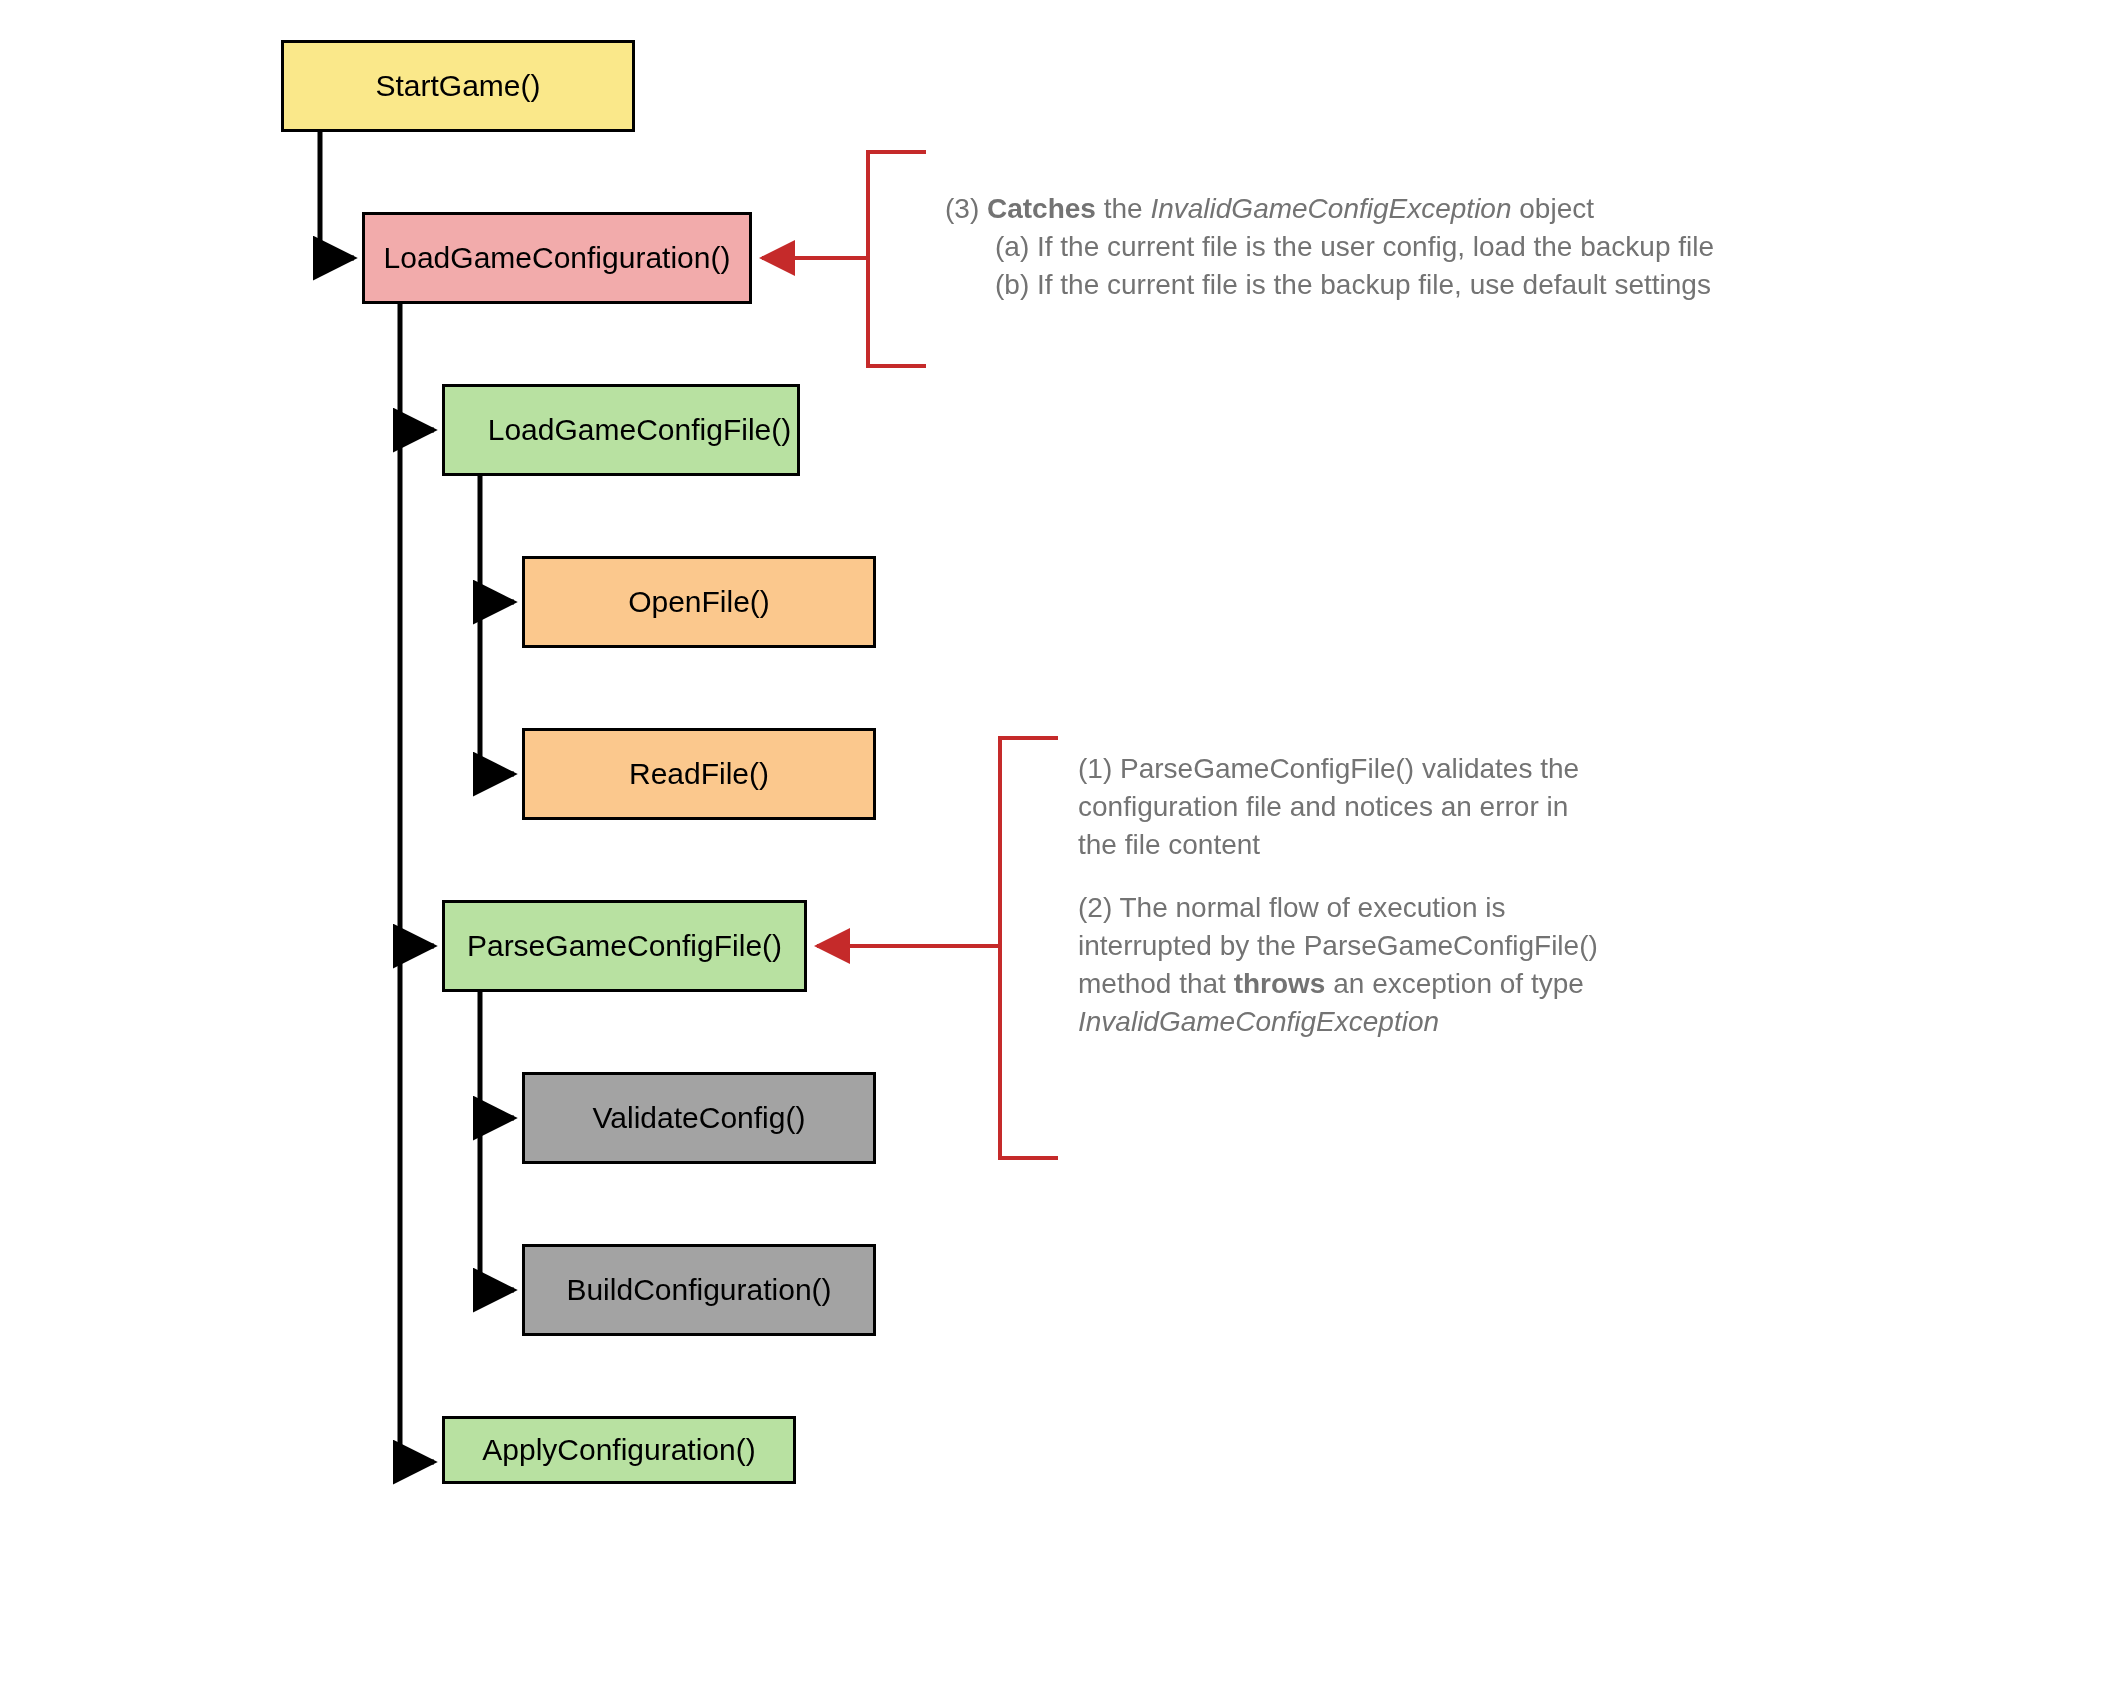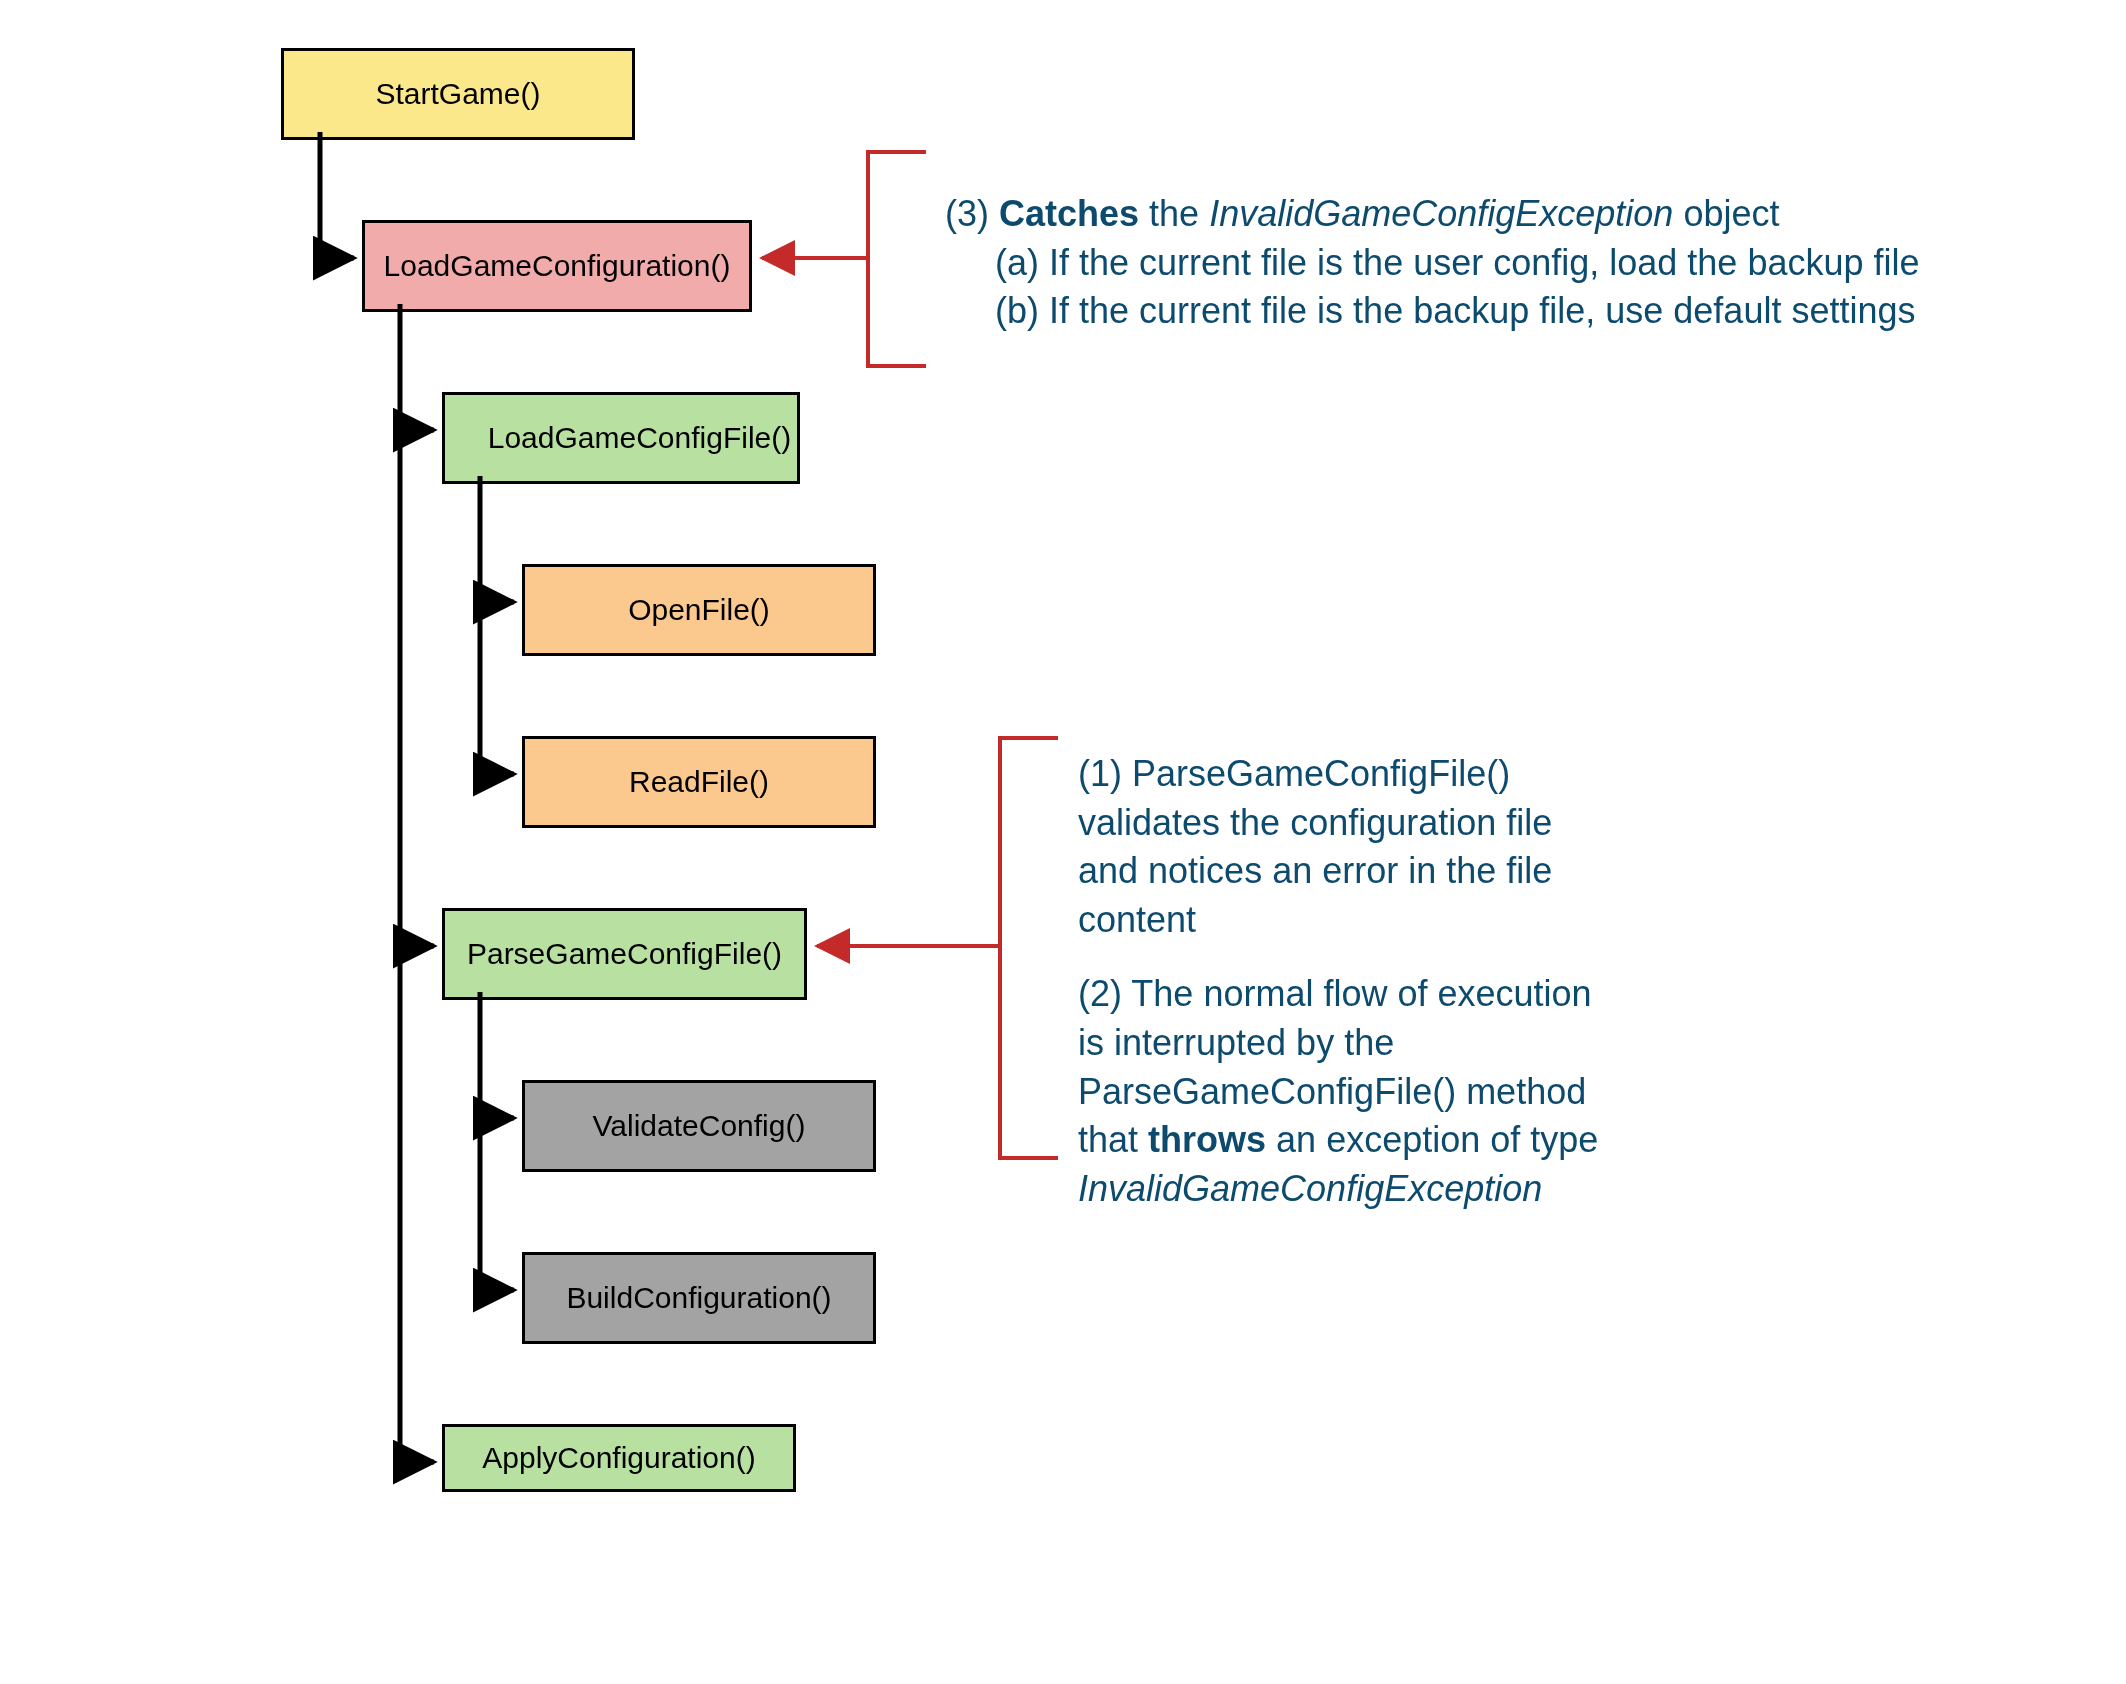--- a/index.html
+++ b/index.html
@@ -19,31 +19,30 @@
     box-sizing: border-box;
     border: 3px solid #000;
     display: flex;
     align-items: center;
     justify-content: center;
     font-size: 30px;
     font-weight: 400;
     color: #000;
     text-align: center;
     line-height: 1.2;
-    margin-top: 8px;
   }
   .yellow { background: #fae88a; }
   .pink   { background: #f2abab; }
   .green  { background: #b8e1a1; }
   .orange { background: #fbc88d; }
   .teal   { background: #a3a3a3; }
   .annot {
     position: absolute;
-    color: #0c4a6e;
-    font-size: 36px;
+    color: #737373;
+    font-size: 28px;
     line-height: 1.35;
   }
   .annot .b { font-weight: 700; }
   .annot .i { font-style: italic; }
   .red-bracket {
     position: absolute;
     border: 4px solid #c52a2a;
     border-right: none;
     box-sizing: border-box;
   }

